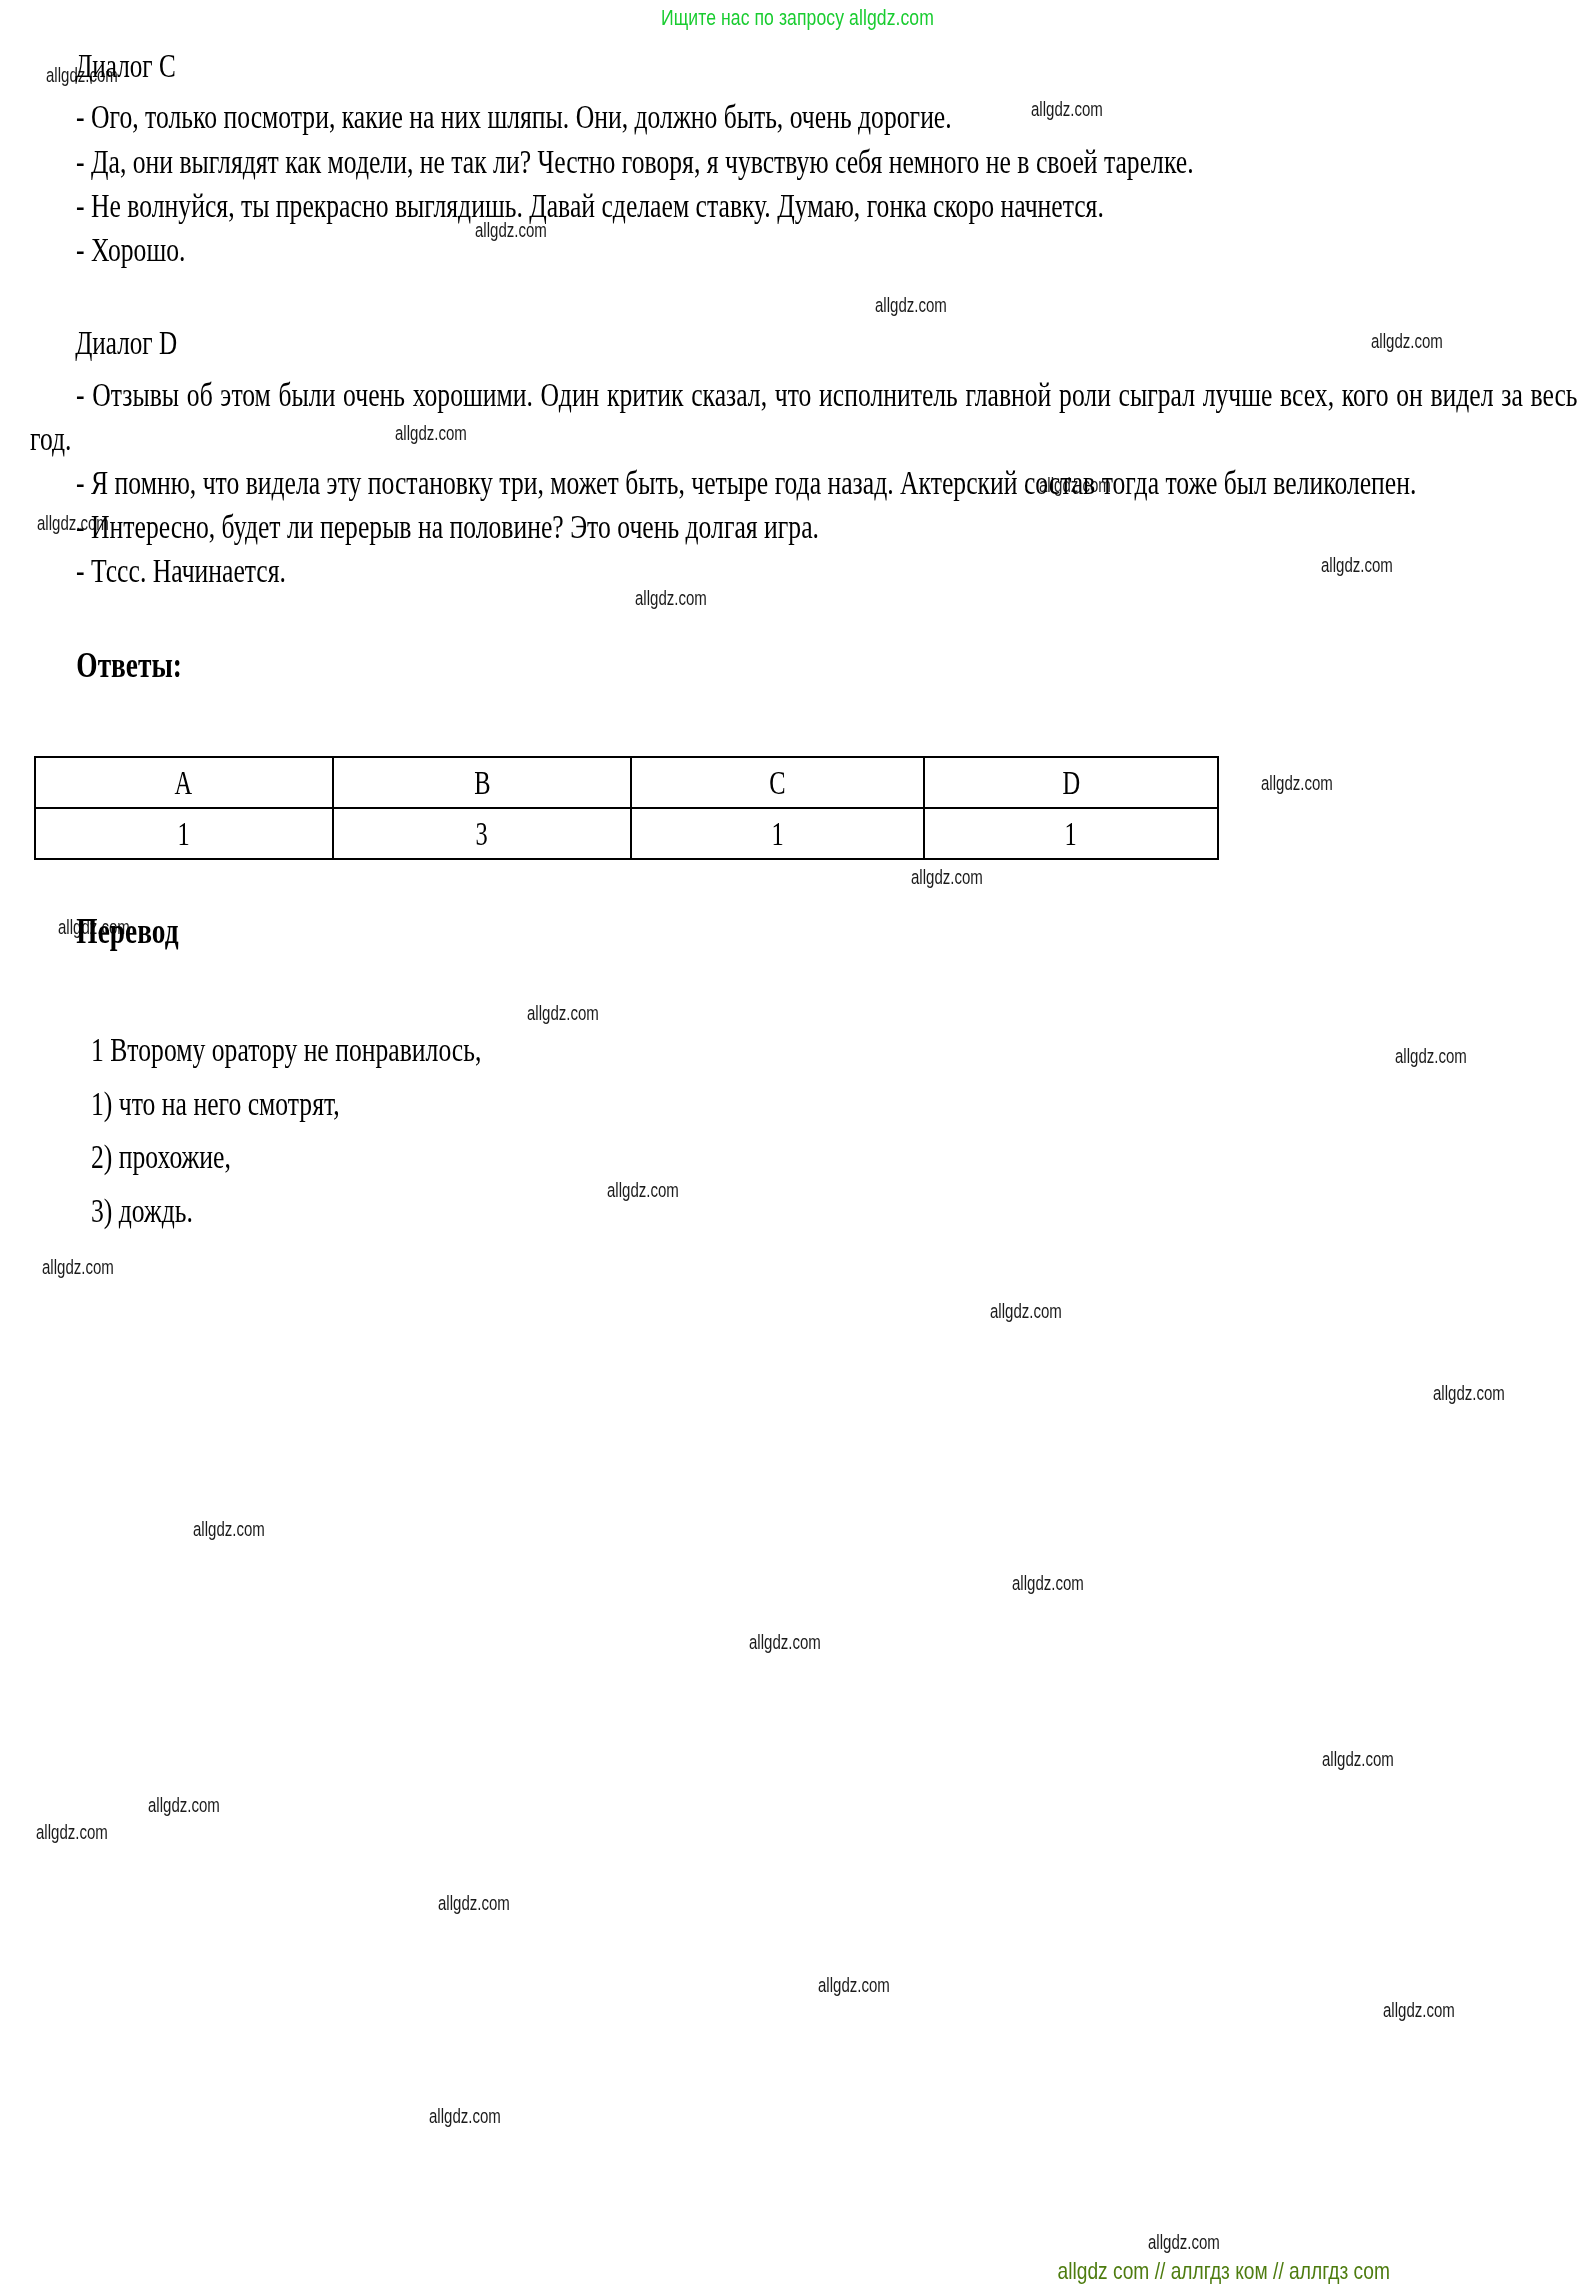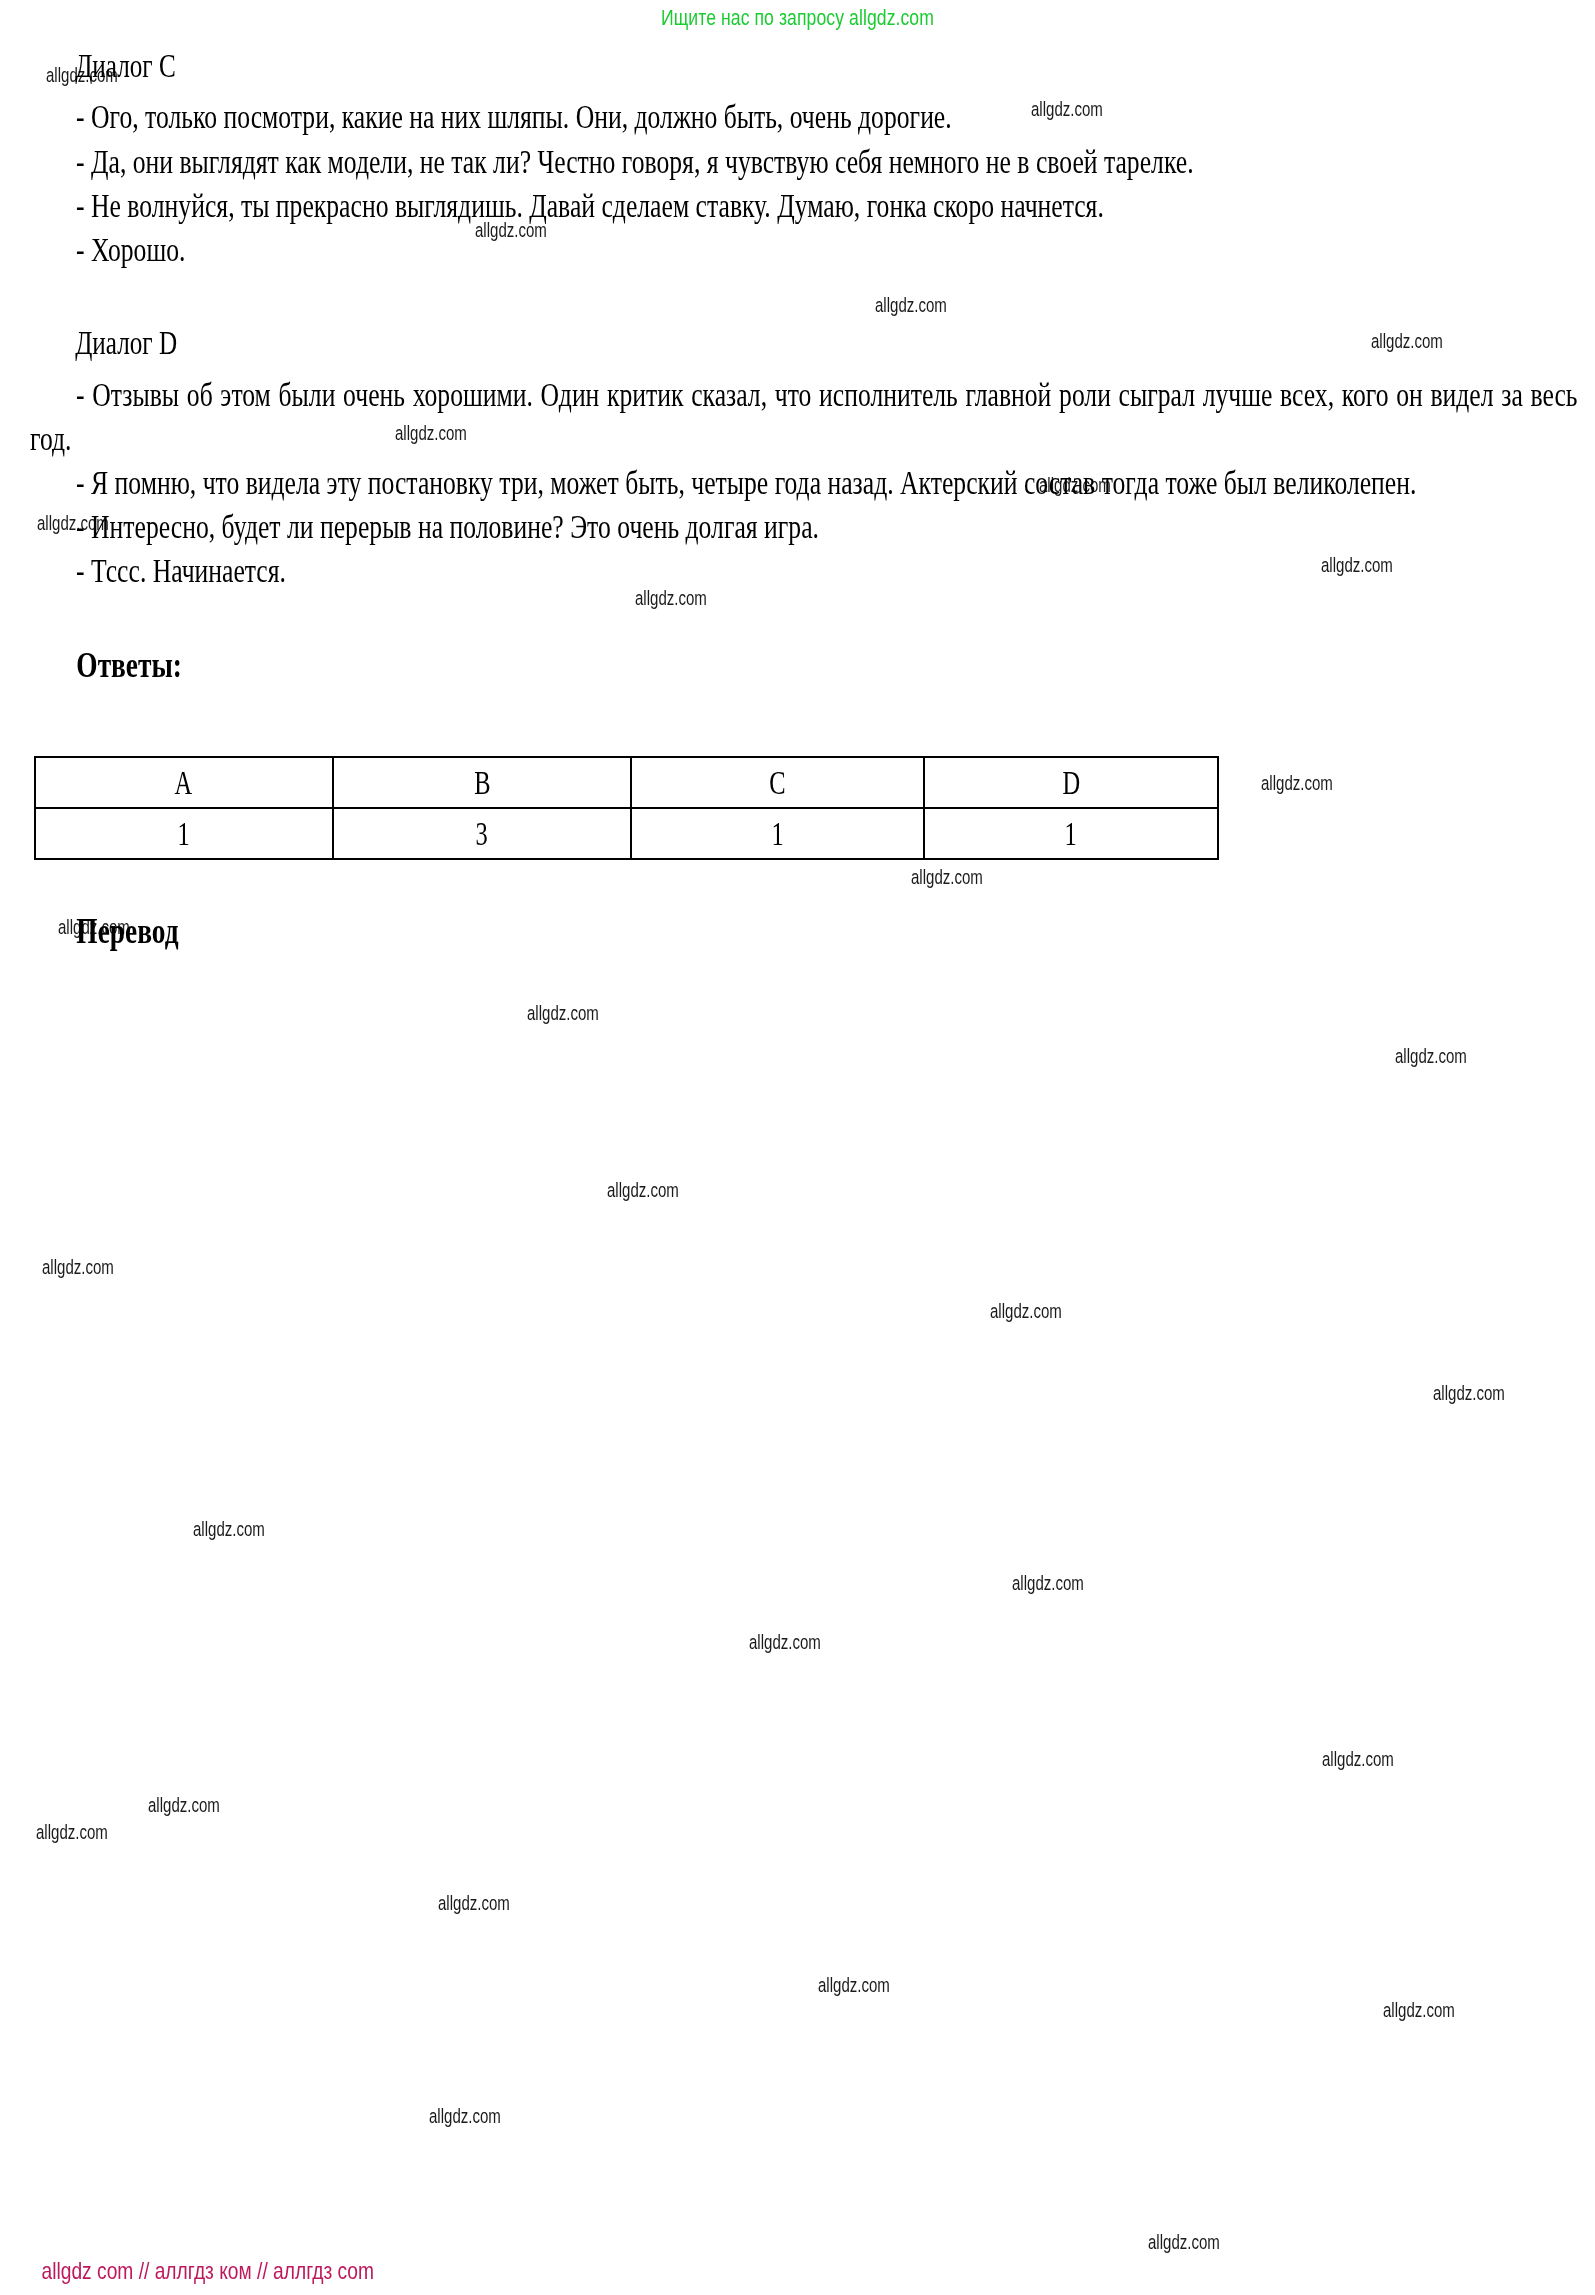--- a/index.html
+++ b/index.html
@@ -126,24 +126,24 @@
     transform-origin: left top;
     width: 132%;
   }
 
   
   .footer {
     position: absolute;
     left: 0;
     bottom: 10.4px;
     width: 1431px;
-    text-align: left;
+    text-align: right;
     font-family: "Liberation Sans", "DejaVu Sans", sans-serif;
     font-size: 24px;
-    color: #be185d;
+    color: #4d7c0f;
     white-space: nowrap;
   }
   .footer span { display: inline-block; transform: scaleX(0.80); }
 
   
   .wm {
     position: absolute;
     font-family: "Liberation Sans", "DejaVu Sans", sans-serif;
     font-size: 19.3px;
     color: #1b1b1b;
@@ -239,20 +239,26 @@
         </tbody>
       </table>
     </div>
 
     <div class="gap-l"></div>
 
     <div class="h-bold">Перевод</div>
 
     <div class="gap-xl"></div>
 
+    <div class="tr-block">
+      <div class="tr-line">1 Второму оратору не понравилось,</div>
+      <div class="tr-line">1) что на него смотрят,</div>
+      <div class="tr-line">2) прохожие,</div>
+      <div class="tr-line">3) дождь.</div>
+    </div>
 
     <div class="gap-m"></div>
 
 
     <div class="gap-m"></div>
 
 
     <div class="gap-m"></div>
 
 

